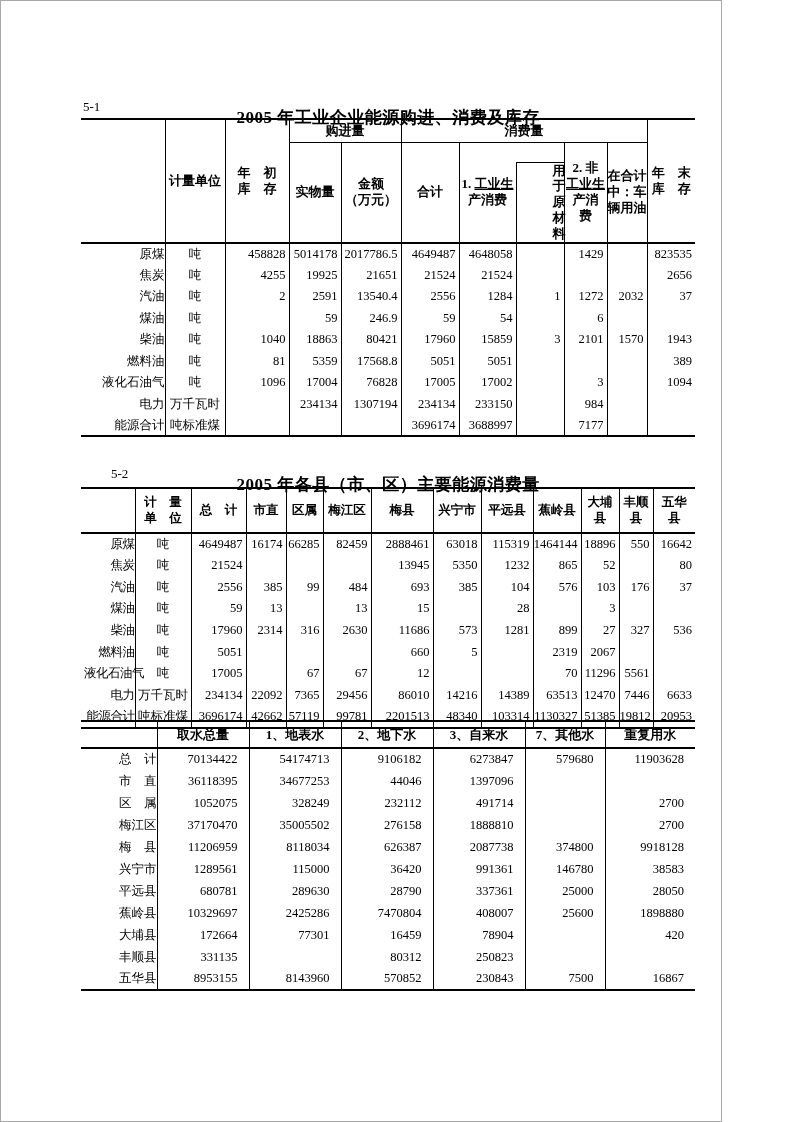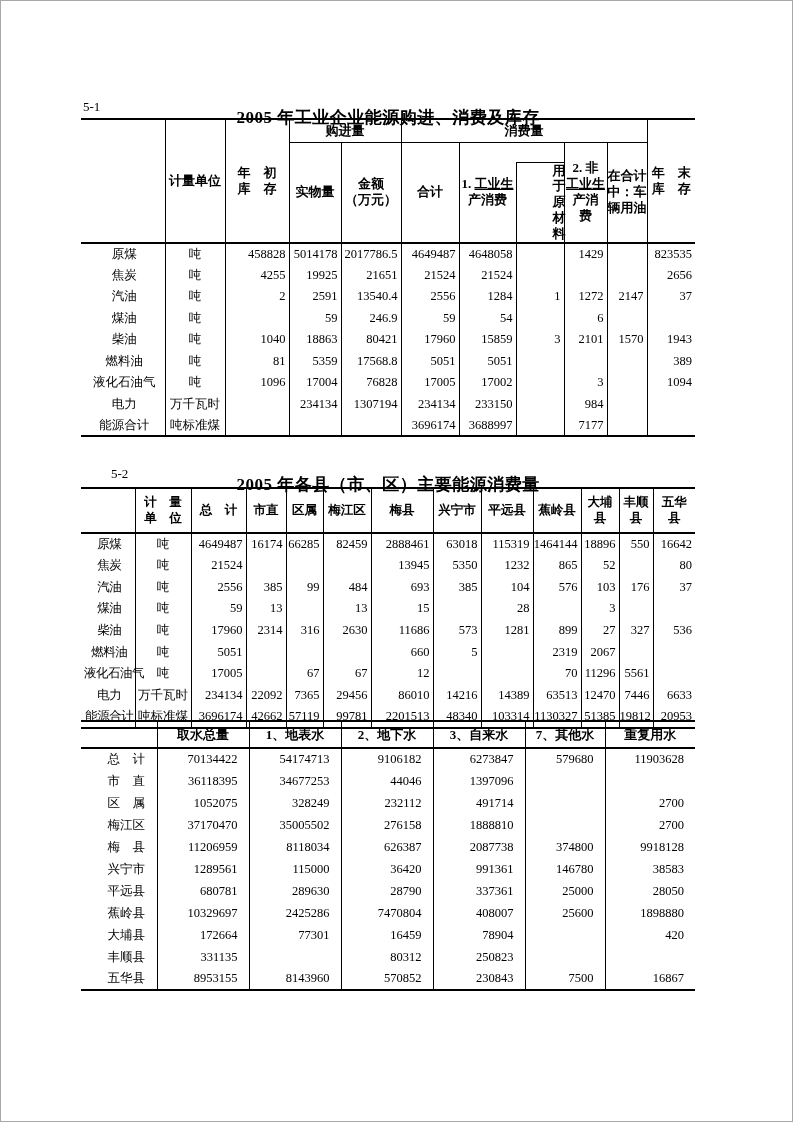--- a/index.html
+++ b/index.html
@@ -1,36 +1,36 @@
 <!DOCTYPE html>
 <html><head>
 <meta charset="utf-8">
 <style>
   * { box-sizing: border-box; }
   html,body { margin:0; padding:0; background:#fff; }
   .page {
-    position:relative; width:793px; height:1122px; background:#fff;
+    position:relative; width:722px; height:1122px; background:#fff;
     border:1px solid #a8a8a8; overflow:hidden;
     font-family:"Liberation Serif","DejaVu Serif",serif; color:#000;
   }
   .section { position:absolute; left:80px; width:614px; }
   .title-row { position:relative; text-align:center; }
   .tbl-no { position:absolute; left:2px; top:3px; font-size:13px; }
   .tbl-no.indent { left:30px; }
   .tbl-title { display:inline-block; margin:12px; font-size:17px; font-weight:bold; line-height:20px; letter-spacing:0.5px;font-family:Liberation Serif, serif; }
   .unit-note { position:absolute; right:34px; top:9px; font-size:12px; }
 
   table.tbl { border-collapse:collapse; table-layout:fixed; width:614px;
     border-top:2px solid #000; border-bottom:2px solid #000; }
   .tbl th, .tbl td { padding:0; vertical-align:middle; }
   .tbl th { font-weight:bold; text-align:center; font-size:13px; line-height:1.22;
     border-left:1px solid #000; border-right:1px solid #000; }
   .tbl td { font-size:12.5px; border-left:1px solid #000; border-right:1px solid #000; white-space:nowrap; }
   .tbl tbody tr:first-child td { border-top:2px solid #000; }
-  .tbl .cl { text-align:center; padding-left:3px; border-left:none; }
+  .tbl .cl { text-align:right; padding-left:3px; border-left:none; }
   .tbl .cu { text-align:center; }
   .tbl .cn { text-align:right; padding-right:3px; }
   .tbl .ce { border-right:none; }
   .pre { white-space:pre-line; }
   .ul { text-decoration:underline; }
 
   
   #t1 tr.hr1 th { height:23px; }
   #t1 th.grp { border-bottom:1px solid #000; }
   #t1 th.spacer { height:20px; border-left:none; border-bottom:none; }
@@ -129,21 +129,21 @@
           <tr>
             <td class="cl">汽油</td>
             <td class="cu">吨</td>
             <td class="cn">2</td>
             <td class="cn">2591</td>
             <td class="cn">13540.4</td>
             <td class="cn">2556</td>
             <td class="cn">1284</td>
             <td class="cn">1</td>
             <td class="cn">1272</td>
-            <td class="cn">2147</td>
+            <td class="cn">2032</td>
             <td class="cn ce">37</td>
           </tr>
           <tr>
             <td class="cl">煤油</td>
             <td class="cu">吨</td>
             <td class="cn"></td>
             <td class="cn">59</td>
             <td class="cn">246.9</td>
             <td class="cn">59</td>
             <td class="cn">54</td>

